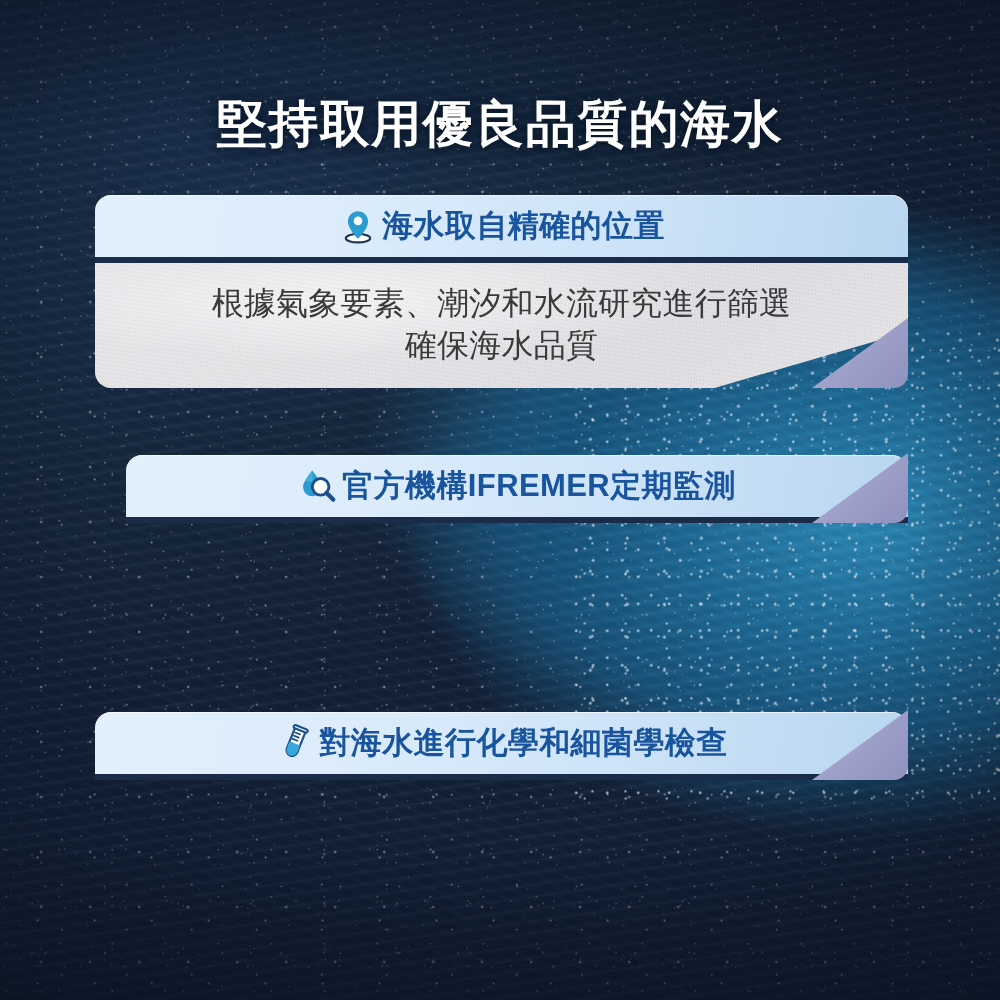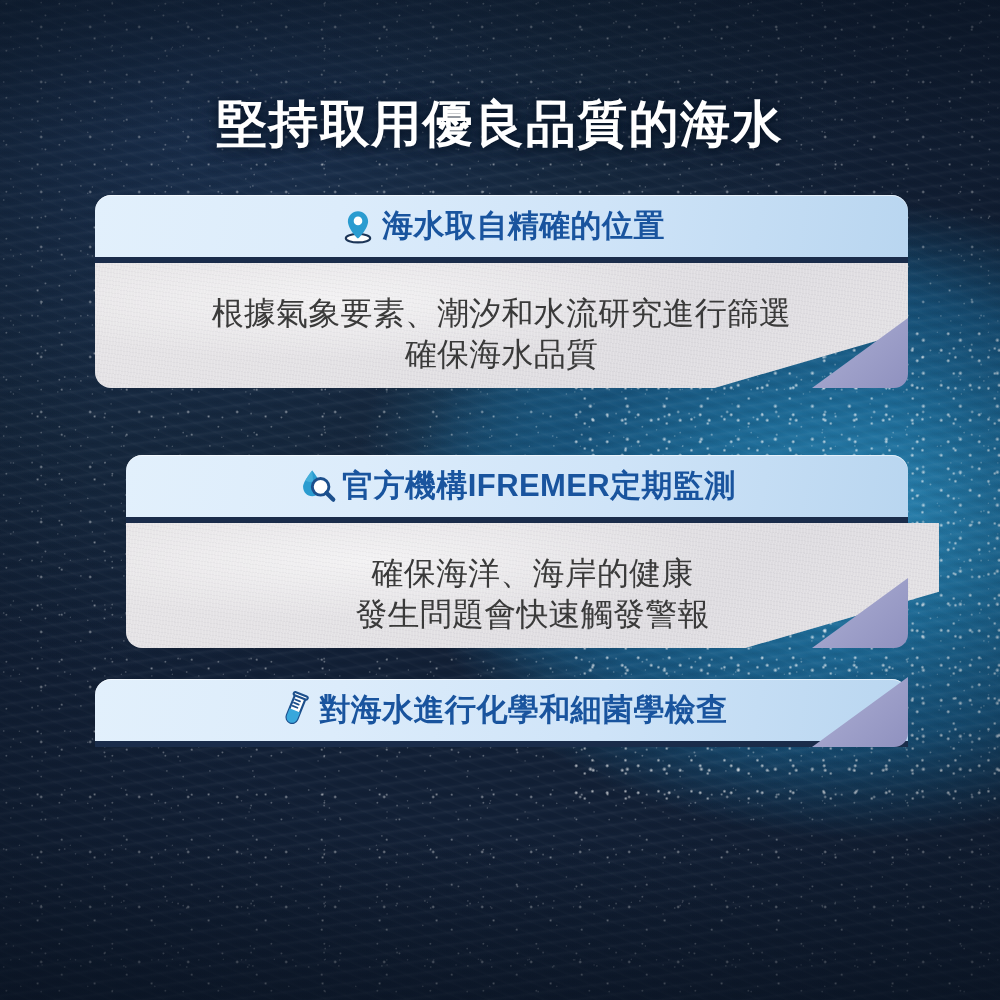--- a/index.html
+++ b/index.html
@@ -116,21 +116,21 @@
   }
 
   
   .card {
     position:absolute;
     left:95px;
     width:813px;
   }
   .card-1 { top:195px; }
   .card-2 { top:455px;padding-left:31px; }
-  .card-3 { top:679px; }
+  .card-3 { top:712px; }
 
   .card-head {
     position:relative;
     height:68px;
     border-radius:16px 16px 0 0;
     background:linear-gradient(100deg,#e2f0fc 0%, #dcecfb 30%, #cfe4f8 62%, #b9d6f0 100%);
     border-bottom:6px solid #1a2c4a;
     display:flex;
     align-items:center;
     justify-content:center;
@@ -158,21 +158,21 @@
 
   .card-body {
     position:relative;
     width:813px;
     min-height:125px;
     background:
       radial-gradient(ellipse 70% 80% at 30% 30%, rgba(255,255,255,.55) 0%, rgba(255,255,255,0) 60%),
       linear-gradient(145deg,#e6e4e6 0%, #e3e1e4 38%, #dedce0 70%, #e4e2e5 100%);
     border-radius:0 0 16px 16px;
     display:flex;
-    align-items:flex-end;
+    align-items:center;
     justify-content:center;
     text-align:center;
     padding:10px 30px 12px;
     
     clip-path:polygon(0 0, 100% 0, 100% 55%, 76.2% 100%, 0 100%);
   }
 
   
   .card-body::before{
     content:"";
@@ -262,24 +262,20 @@
           <path d="M13.2 3.4c0 0-9.1 10.8-9.1 16.6 0 5.1 4.1 9.2 9.1 9.2s9.1-4.1 9.1-9.2c0-5.8-9.1-16.6-9.1-16.6z" fill="#2b9cd0"></path>
           <path d="M13.2 3.4c0 0-4.3 5.1-6.9 10.4 1.4 .7 3 1.1 4.6 1.1 1.1 0 2.2-.2 3.2-.5-.3-4.6-.9-11-.9-11z" fill="#4fb6de" opacity=".75"></path>
           <circle cx="21.6" cy="19.8" r="8.3" fill="#ffffff"></circle>
           <circle cx="21.6" cy="19.8" r="8.3" fill="none" stroke="#1c4f8c" stroke-width="2.9"></circle>
           <line x1="27.6" y1="25.9" x2="34.2" y2="32.6" stroke="#1c4f8c" stroke-width="4.3" stroke-linecap="round"></line>
         </svg>
       </span>
       <span class="head-title">官方機構IFREMER定期監測</span>
     </div>
 
-    <div class="card-body">
-      <div class="body-text">確保海洋、海岸的健康
-發生問題會快速觸發警報</div>
-    </div>
     <div class="fold"></div>
   </div>
 
   <div class="card card-3">
     <div class="card-shadow"></div>
 
     <div class="card-head">
       <span class="head-icon">
         <svg width="38" height="38" viewBox="0 0 38 38">
           <g transform="rotate(22 19 19)">

